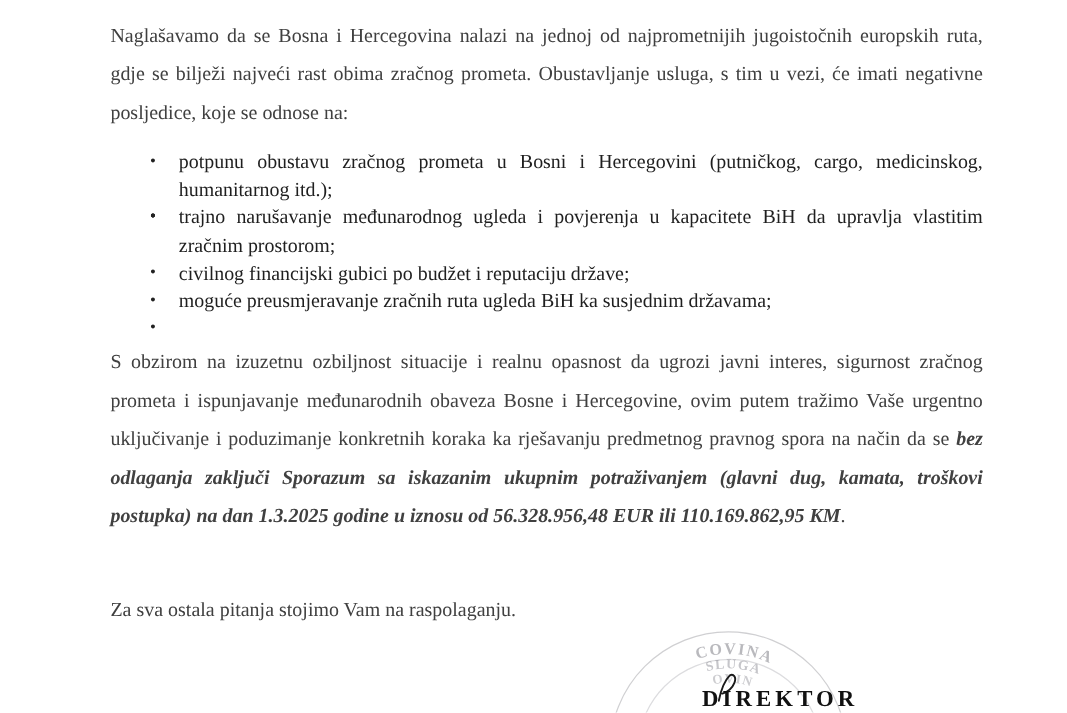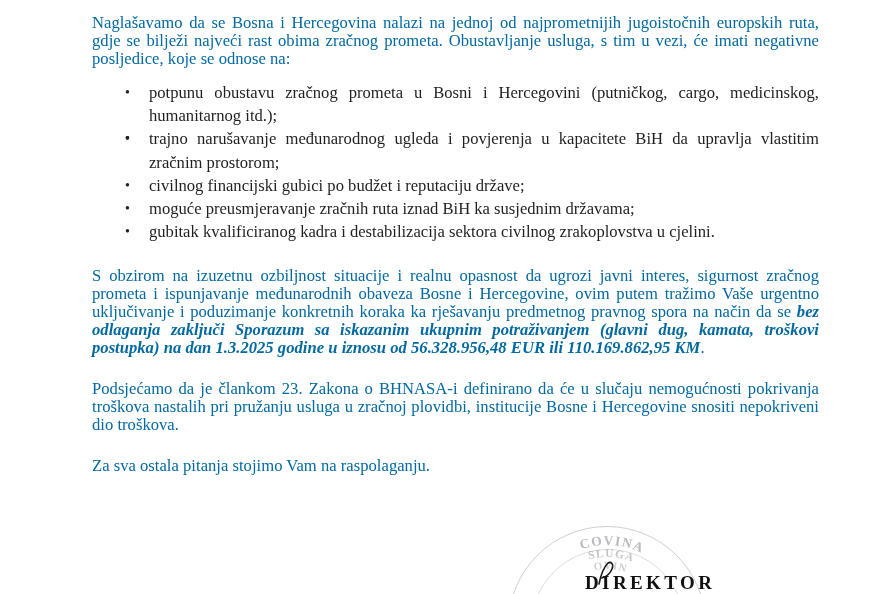--- a/index.html
+++ b/index.html
@@ -27,23 +27,23 @@
     position: absolute;
     left: 92px;
     top: 14px;
     width: 727px;
   }
 
   p.para {
     margin: 0;
     text-align: justify;
     font-size: 16.6px;
-    line-height: 18px;
+    line-height: 32px;
     letter-spacing: 0.02px;
-    color: #0369a1;
+    color: #404040;
   }
 
   .para-intro { margin-bottom: 0; }
 
   ul.bullets {
     list-style: none;
     margin: 13px 0 0 0;
     padding: 0;
   }
   ul.bullets li {
@@ -168,37 +168,35 @@
       <li>
         <span class="bullet-mark">•</span>
         <span>trajno narušavanje međunarodnog ugleda i povjerenja u kapacitete BiH da upravlja vlastitim zračnim prostorom;</span>
       </li>
       <li>
         <span class="bullet-mark">•</span>
         <span>civilnog financijski gubici po budžet i reputaciju države;</span>
       </li>
       <li>
         <span class="bullet-mark">•</span>
-        <span>moguće preusmjeravanje zračnih ruta iznad BiH ka susjednim državama;</span>
-      </li>
-      <li>
-        <span class="bullet-mark">•</span>
-        <span>gubitak kvalificiranog kadra i destabilizacija sektora civilnog zrakoplovstva u cjelini.</span>
+        <span>moguće preusmjeravanje zračnih ruta ugleda BiH ka susjednim državama;</span>
+      </li>
+      <li>
+        <span class="bullet-mark">•</span>
       </li>
     </ul>
 
     <div class="gap-1"></div>
 
     <p class="para para-amount">
       <span>S obzirom na izuzetnu ozbiljnost situacije i realnu opasnost da ugrozi javni interes, sigurnost zračnog prometa i ispunjavanje međunarodnih obaveza Bosne i Hercegovine, ovim putem tražimo Vaše urgentno uključivanje i poduzimanje konkretnih koraka ka rješavanju predmetnog pravnog spora na način da se </span><span class="bold">bez odlaganja zaključi Sporazum sa iskazanim ukupnim potraživanjem (glavni dug, kamata, troškovi postupka) na dan 1.3.2025 godine u iznosu od 56.328.956,48 EUR ili 110.169.862,95 KM</span><span>.</span>
     </p>
 
     <div class="gap-2"></div>
 
-    <p class="para">Podsjećamo da je člankom 23. Zakona o BHNASA-i definirano da će u slučaju nemogućnosti pokrivanja troškova nastalih pri pružanju usluga u zračnoj plovidbi, institucije Bosne i Hercegovine snositi nepokriveni dio troškova.</p>
 
     <div class="gap-3"></div>
 
     <p class="para">Za sva ostala pitanja stojimo Vam na raspolaganju.</p>
 
   </div>
 
   <div class="seal-wrap">
     <div class="seal">
       <div class="seal-inner"></div>

